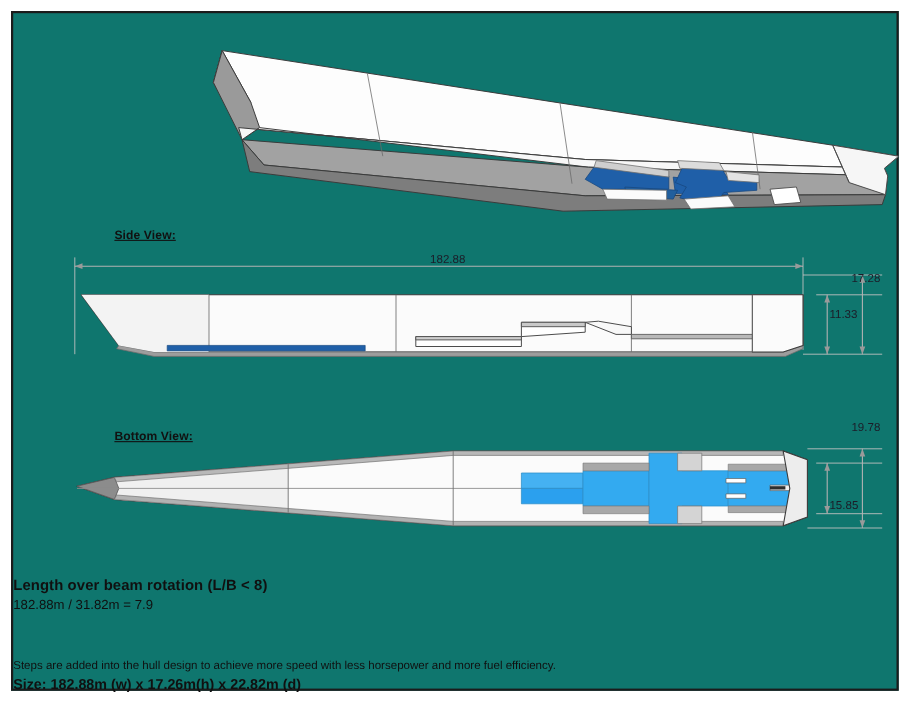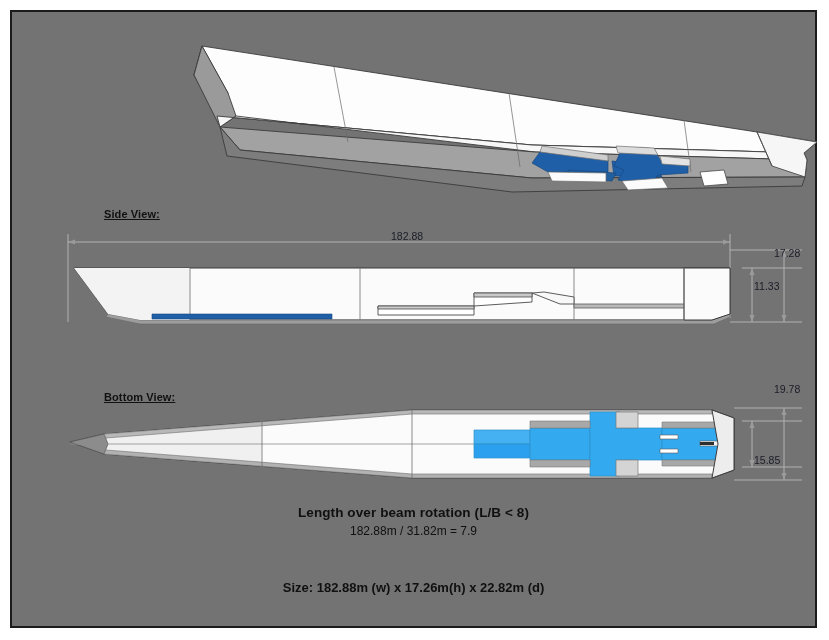--- a/index.html
+++ b/index.html
@@ -1,25 +1,25 @@
 <!DOCTYPE html>
 <html><head>
 <meta charset="utf-8">
 <style>
   html,body{margin:0;padding:0;background:#ffffff;}
   body{width:829px;height:640px;overflow:hidden;
        font-family:"Liberation Sans", sans-serif;color:#1a1a1a;}
   #sheet{position:absolute;left:0;top:0;width:829px;height:640px;background:#fff;}
   #frame{position:absolute;left:10px;top:10px;width:807px;height:618px;
-         border:2px solid #1b1b1b;box-sizing:border-box;background:#737373;}
+         border:2px solid #1b1b1b;box-sizing:border-box;background:#0f766e;}
   svg{display:block;position:absolute;left:0;top:0;}
   .vlabel{position:absolute;font-size:11px;font-weight:bold;color:#111;
           text-decoration:underline;letter-spacing:0.1px;white-space:nowrap;}
   .dimtxt{position:absolute;font-size:10.5px;color:#1c1c28;white-space:nowrap;font-weight:400;}
-  .capblk{position:absolute;text-align:center;width:100%;left:0;}
+  .capblk{position:absolute;width:100%;left:0;margin-top:19px;}
   .cap1{font-size:13.5px;font-weight:bold;color:#101010;letter-spacing:0.1px;}
   .cap2{font-size:12px;color:#101010;}
   .cap3{font-size:11.5px;color:#101010;}
   .cap3 b{font-weight:bold;}
   .cap4{font-size:10.5px;color:#101010;}
   .cap5{font-size:13px;font-weight:bold;color:#101010;}
 </style>
 </head>
 <body>
 
@@ -181,19 +181,20 @@
 
     <div class="dimtxt" style="left:762px;top:371px;">19.78</div>
     <div class="dimtxt" style="left:742px;top:425px;margin-top:17px;">15.85</div>
 
     <div class="capblk" style="top:493px;">
       <div class="cap1">Length over beam rotation (L/B  &lt; 8)</div>
       <div class="cap2" style="margin-top:4px;">182.88m / 31.82m = 7.9</div>
     </div>
 
     <div class="capblk" style="top:565px;">
+      <div class="cap4" style="margin-top:3px;">Steps are added into the hull design to achieve more speed with less horsepower and more fuel efficiency.</div>
       <div class="cap5" style="margin-top:3px;">
         <span>Size:</span><span>  182.88m (w) x 17.26m(h) x 22.82m (d)</span>
       </div>
     </div>
 
   </div>
 </div>
 
 </body></html>

